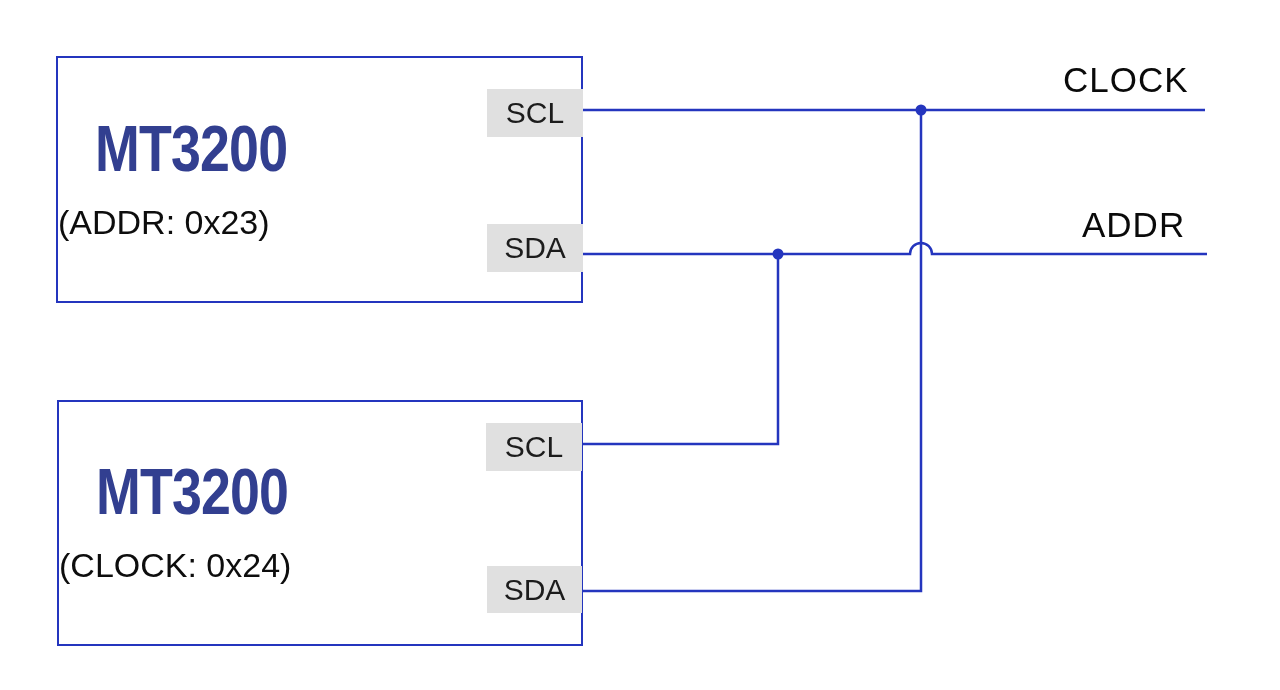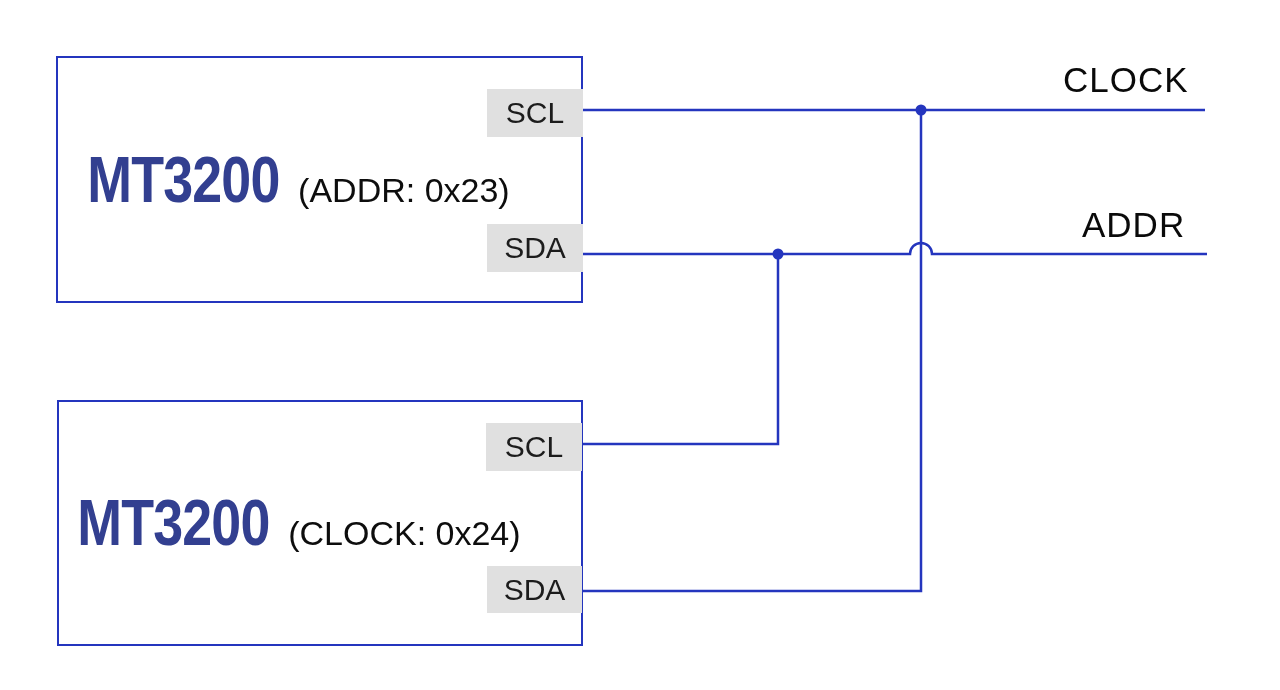--- a/index.html
+++ b/index.html
@@ -14,22 +14,21 @@
     background: var(--bg, #ffffff);
     font-family: "Liberation Sans", "DejaVu Sans", sans-serif;
     overflow: hidden;
   }
   .device-box {
     position: absolute;
     border: 2px solid var(--wire, #2435be);
     background: #ffffff;
     box-sizing: border-box;
     display: flex;
-    flex-direction: row;
-    align-items: center;
+    flex-direction: column;
     justify-content: center;
   }
   .device-title {
     color: var(--device-title, #323f90);
     font-weight: 700;
     font-size: 64px;
     line-height: 1.0;
     letter-spacing: -1px;
     transform: scaleX(0.84);
     transform-origin: center;

